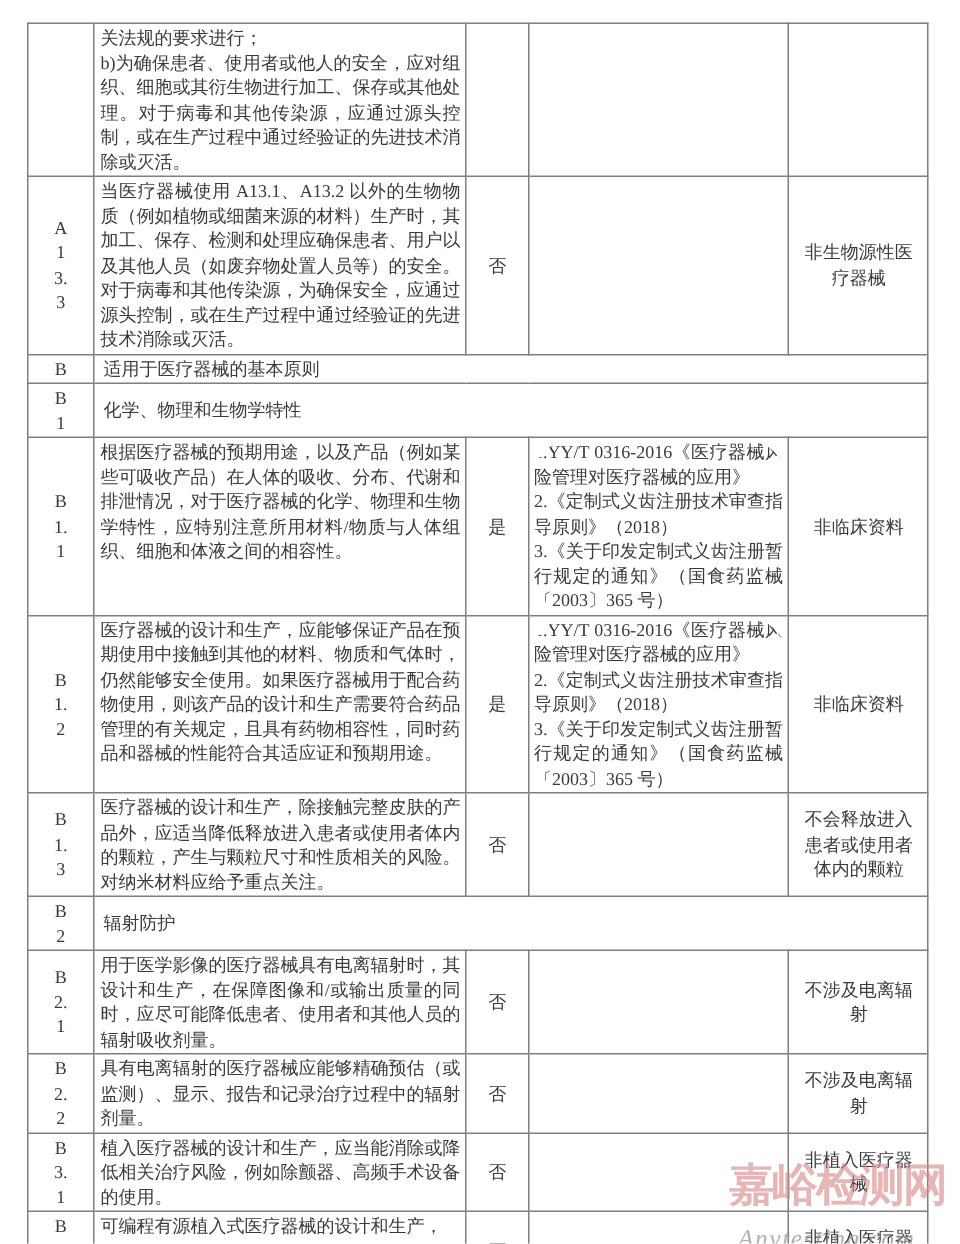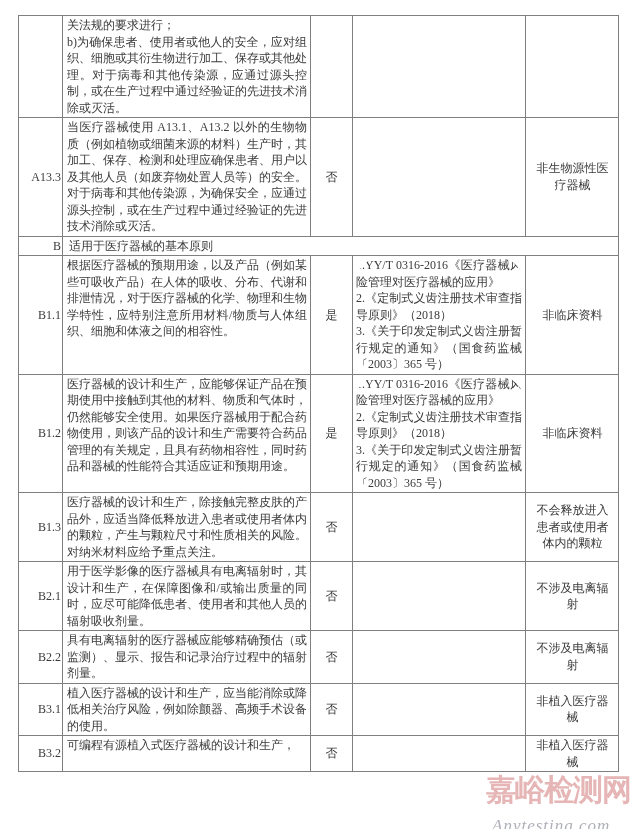--- a/index.html
+++ b/index.html
@@ -25,23 +25,23 @@
   }
   td {
     border: 1px solid #7f7f7f;
     font-size: 12px;
     line-height: 16.5px;
     padding: 1px 3px;
     overflow: hidden;
     word-break: break-all;
   }
   td.c-id {
-    text-align: right;
-    vertical-align: middle;
-    padding: 1px 1px;
+    text-align: center;
+    vertical-align: middle;
+    padding: 1px 16px;
   }
   td.c-text {
     text-align: justify;
     vertical-align: top;
     white-space: pre-line;
     padding: 1px 3px 1px 4px;
   }
   td.c-ans {
     text-align: center;
     vertical-align: middle;
@@ -119,20 +119,24 @@
       <td class="c-ans">否</td>
       <td class="c-ref"></td>
       <td class="c-note">非生物源性医疗器械</td>
     </tr>
 
     <tr class="section">
       <td class="c-id">B</td>
       <td class="c-section" colspan="4">适用于医疗器械的基本原则</td>
     </tr>
 
+    <tr class="section">
+      <td class="c-id">B1</td>
+      <td class="c-section" colspan="4">化学、物理和生物学特性</td>
+    </tr>
 
     <tr>
       <td class="c-id">B1.1</td>
       <td class="c-text">根据医疗器械的预期用途，以及产品（例如某些可吸收产品）在人体的吸收、分布、代谢和排泄情况，对于医疗器械的化学、物理和生物学特性，应特别注意所用材料/物质与人体组织、细胞和体液之间的相容性。</td>
       <td class="c-ans">是</td>
       <td class="c-ref">1.YY/T 0316-2016《医疗器械风险管理对医疗器械的应用》
 2.《定制式义齿注册技术审查指导原则》（2018）
 3.《关于印发定制式义齿注册暂行规定的通知》（国食药监械〔2003〕365 号）</td>
       <td class="c-note">非临床资料</td>
     </tr>
@@ -148,20 +152,24 @@
     </tr>
 
     <tr>
       <td class="c-id">B1.3</td>
       <td class="c-text">医疗器械的设计和生产，除接触完整皮肤的产品外，应适当降低释放进入患者或使用者体内的颗粒，产生与颗粒尺寸和性质相关的风险。对纳米材料应给予重点关注。</td>
       <td class="c-ans">否</td>
       <td class="c-ref"></td>
       <td class="c-note">不会释放进入患者或使用者体内的颗粒</td>
     </tr>
 
+    <tr class="section">
+      <td class="c-id">B2</td>
+      <td class="c-section" colspan="4">辐射防护</td>
+    </tr>
 
     <tr>
       <td class="c-id">B2.1</td>
       <td class="c-text">用于医学影像的医疗器械具有电离辐射时，其设计和生产，在保障图像和/或输出质量的同时，应尽可能降低患者、使用者和其他人员的辐射吸收剂量。</td>
       <td class="c-ans">否</td>
       <td class="c-ref"></td>
       <td class="c-note">不涉及电离辐射</td>
     </tr>
 
     <tr>

